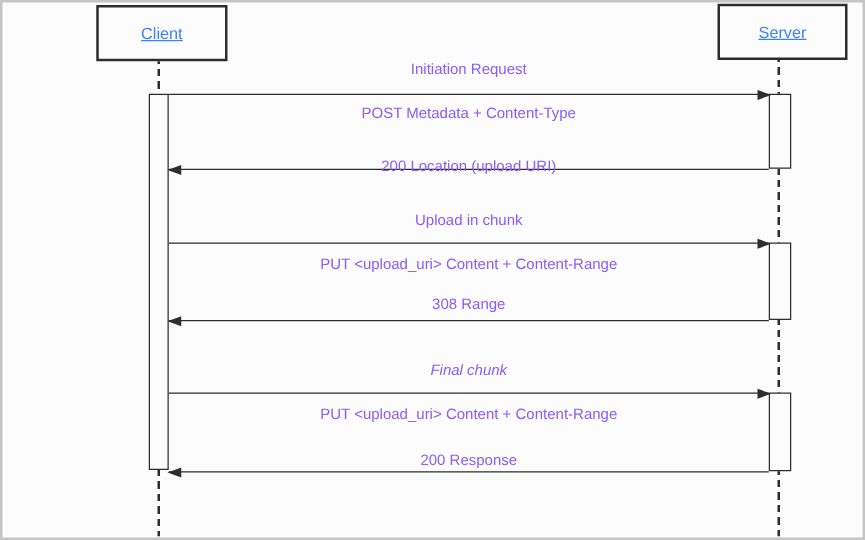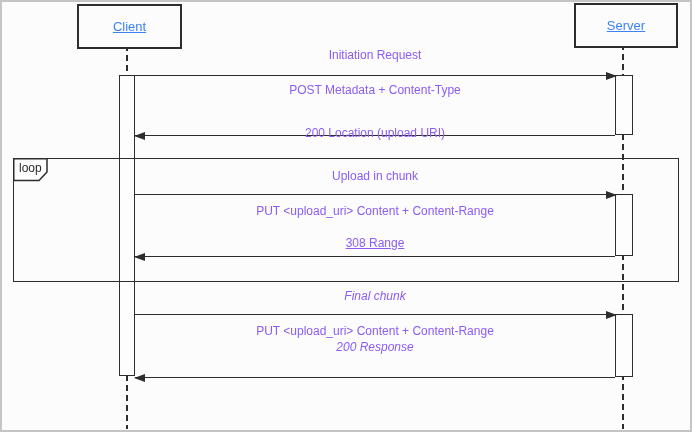--- a/index.html
+++ b/index.html
@@ -130,24 +130,24 @@
     font-size: 12px;
     line-height: 14px;
     color: #8b5cf6;
     z-index: 6;
   }
   .lb-init-title { top: 48px; }
   .lb-init-req   { top: 83px; }
   .lb-init-res   { top: 126px; }
   .lb-loop-title { top: 169px; }
   .lb-loop-req   { top: 204px; }
-  .lb-loop-res   { top: 236px; text-decoration: underline; }
+  .lb-loop-res   { top: 236px; }
   .lb-fin-title  { top: 289px; font-style: italic; }
   .lb-fin-req    { top: 324px; }
-  .lb-fin-res    { top: 340px; font-style: italic; }
+  .lb-fin-res    { top: 361px; }
 </style>
 </head>
 <body>
 
 <div class="diagram">
 
   <div class="frame-border"></div>
 
   <div class="lifeline client-lifeline"></div>
   <div class="lifeline server-lifeline"></div>
@@ -176,26 +176,20 @@
   <div class="message-line m-res2">
     <span class="arrowhead arrow-left"></span>
   </div>
   <div class="message-line m-req3">
     <span class="arrowhead arrow-right"></span>
   </div>
   <div class="message-line m-res3">
     <span class="arrowhead arrow-left"></span>
   </div>
 
-  <div class="loop-fragment">
-    <svg class="loop-tab" width="38" height="24" viewBox="0 0 38 24">
-      <path d="M0.75,0.75 H34 V14 L26,22.5 H0.75 Z" fill="#fdfdfd" stroke="#2d2d2d" stroke-width="1.5"></path>
-    </svg>
-    <span class="loop-operator">loop</span>
-  </div>
 
   <div class="msg-label lb-init-title">Initiation Request</div>
   <div class="msg-label lb-init-req">POST Metadata + Content-Type</div>
   <div class="msg-label lb-init-res">200 Location (upload URI)</div>
   <div class="msg-label lb-loop-title">Upload in chunk</div>
   <div class="msg-label lb-loop-req">PUT &lt;upload_uri&gt; Content + Content-Range</div>
   <div class="msg-label lb-loop-res">308 Range</div>
   <div class="msg-label lb-fin-title">Final chunk</div>
   <div class="msg-label lb-fin-req">PUT &lt;upload_uri&gt; Content + Content-Range</div>
   <div class="msg-label lb-fin-res">200 Response</div>

